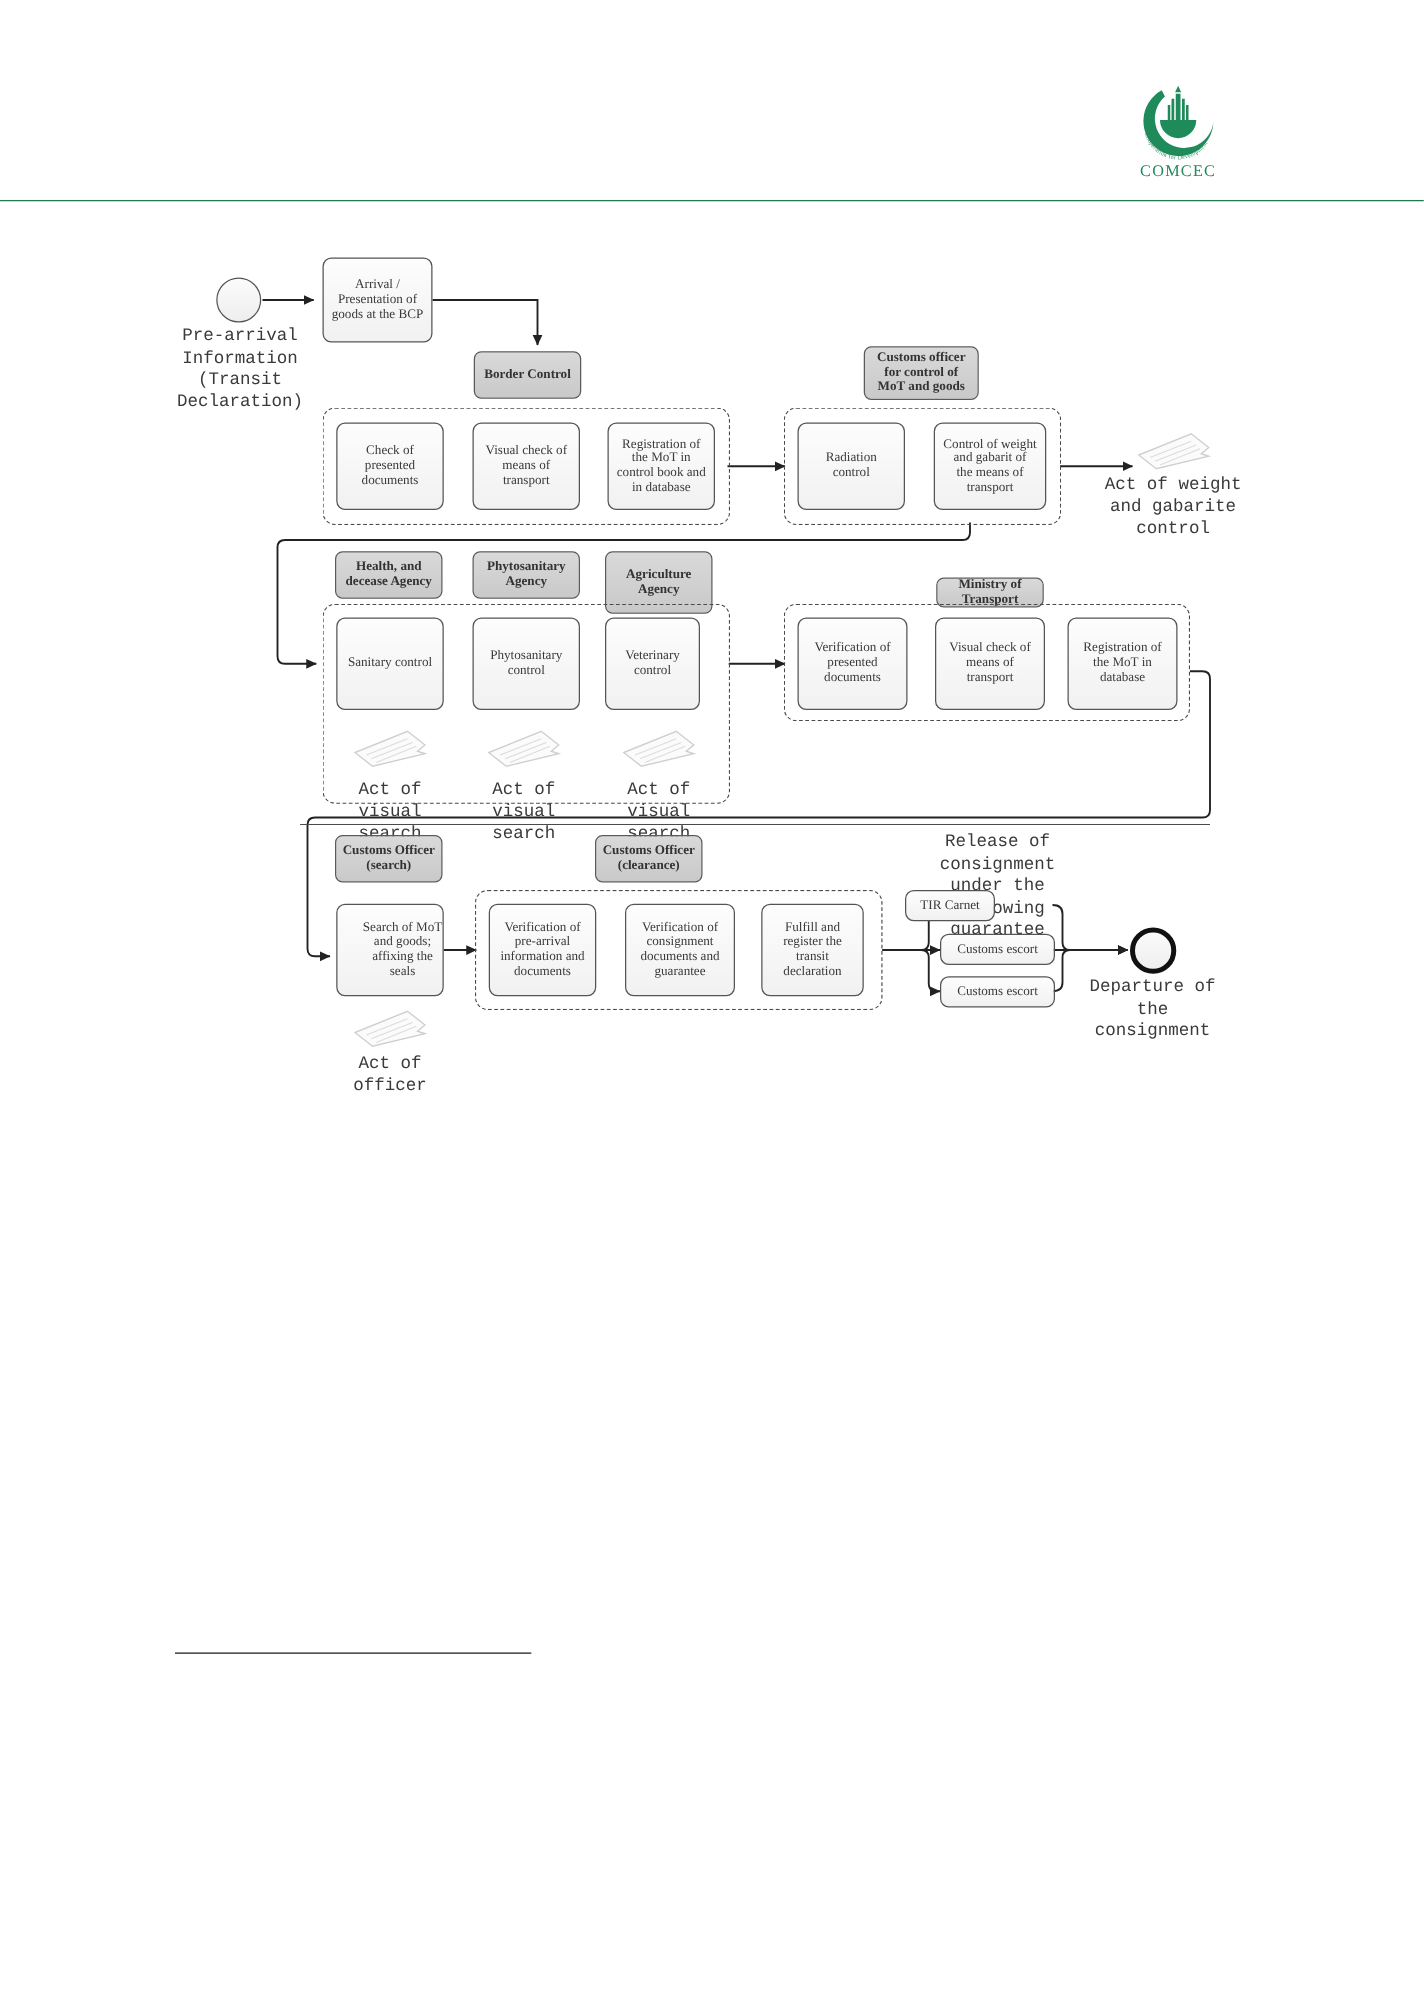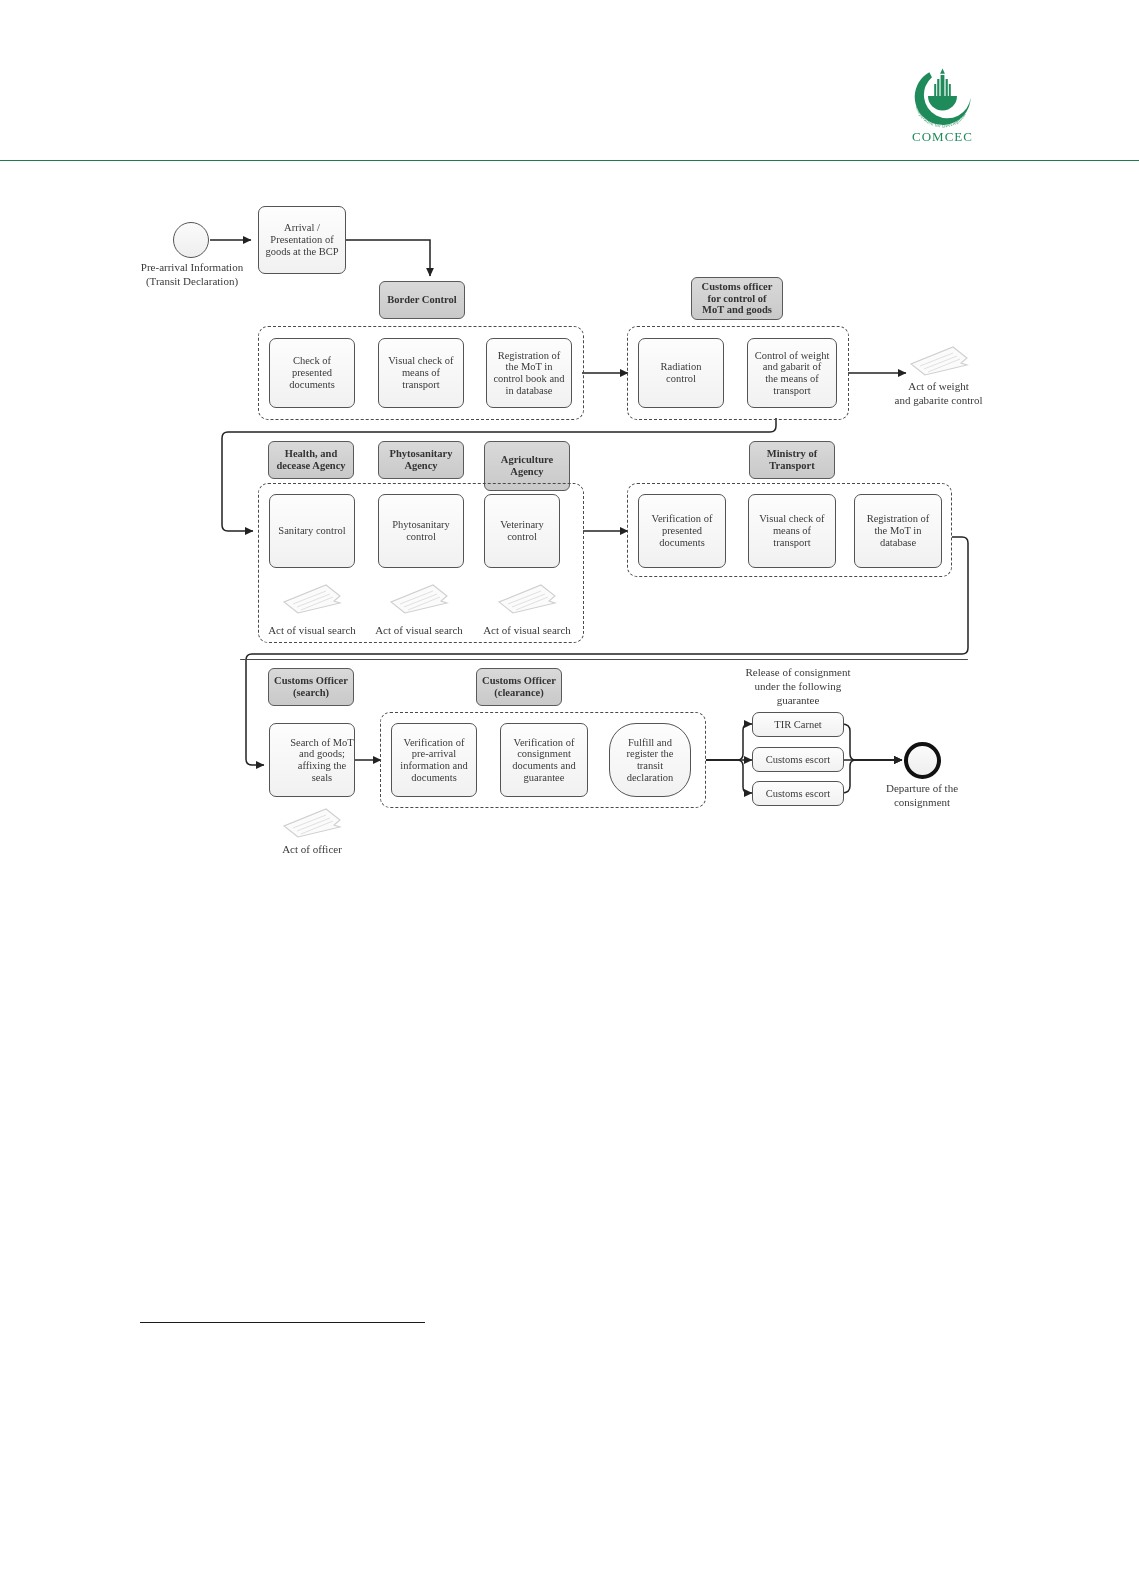--- a/index.html
+++ b/index.html
@@ -71,22 +71,22 @@
     border:1.4px solid #555555;
   }
   .event-end{
     background:linear-gradient(180deg,#fbfbfb 0%,#eeeeee 100%);
     border:4.5px solid #111111;
   }
 
   
   .caption{
     position:absolute;text-align:center;
-    font-family:Liberation Serif, serif;
-    font-size:11px;color:#3a3a3a;line-height:1.25;
+    font-family:Liberation Mono, monospace;
+    font-size:14px;color:#3a3a3a;line-height:1.25;
   }
 
   
   .doc-icon{position:absolute;}
 </style>
 </head>
 <body>
 
 <div id="page-header">
 
@@ -203,21 +203,21 @@
   </div>
   <div class="caption" style="left:872px;top:380px;width:133px;white-space:pre-line;">Act of weight
 and gabarite control</div>
 
   <div class="node role" style="left:268px;top:441px;width:86px;height:38px;white-space:pre-line;">Health, and
 decease Agency</div>
   <div class="node role" style="left:378px;top:441px;width:86px;height:38px;white-space:pre-line;">Phytosanitary
 Agency</div>
   <div class="node role" style="left:484px;top:441px;width:86px;height:50px;white-space:pre-line;">Agriculture
 Agency</div>
-  <div class="node role" style="left:749px;top:441px;width:86px;height:38px;white-space:pre-line;">Ministry of
+  <div class="node role" style="left:749px;top:462px;width:86px;height:24px;white-space:pre-line;">Ministry of
 Transport</div>
 
   <div class="group-dashdot" style="left:258px;top:483px;width:326px;height:160px;"></div>
   <div class="node task" style="left:269px;top:494px;width:86px;height:74px;white-space:pre-line;text-align:center;">Sanitary control</div>
   <div class="node task" style="left:378px;top:494px;width:86px;height:74px;white-space:pre-line;">Phytosanitary
 control</div>
   <div class="node task" style="left:484px;top:494px;width:76px;height:74px;white-space:pre-line;">Veterinary control</div>
 
   <div class="doc-icon" style="left:281px;top:582px;width:62px;height:34px;">
     <svg width="62" height="34" viewBox="0 0 62 34">
@@ -297,30 +297,30 @@
 
   <div class="group-dashdot" style="left:380px;top:712px;width:326px;height:96px;"></div>
   <div class="node task" style="left:391px;top:723px;width:86px;height:74px;white-space:pre-line;">Verification of
 pre-arrival
 information and
 documents</div>
   <div class="node task" style="left:500px;top:723px;width:88px;height:74px;white-space:pre-line;">Verification of
 consignment
 documents and
 guarantee</div>
-  <div class="node task" style="left:609px;top:723px;width:82px;height:74px;white-space:pre-line;border-radius:27px;">Fulfill and
+  <div class="node task" style="left:609px;top:723px;width:82px;height:74px;white-space:pre-line;">Fulfill and
 register the
 transit
 declaration</div>
 
   <div class="caption" style="left:728px;top:666px;width:140px;white-space:pre-line;">Release of consignment
 under the following
 guarantee</div>
 
-  <div class="node task" style="left:752px;top:712px;width:92px;height:25px;text-align:right;">TIR Carnet</div>
+  <div class="node task" style="left:724px;top:712px;width:72px;height:25px;text-align:right;">TIR Carnet</div>
   <div class="node task" style="left:752px;top:747px;width:92px;height:25px;">Customs escort</div>
   <div class="node task" style="left:752px;top:781px;width:92px;height:25px;">Customs escort</div>
 
   <div class="event event-end" style="left:904px;top:742px;width:37px;height:37px;"></div>
   <div class="caption" style="left:857px;top:782px;width:130px;">
     <div>Departure of the</div>
     <div>consignment</div>
   </div>
 
 </div>

